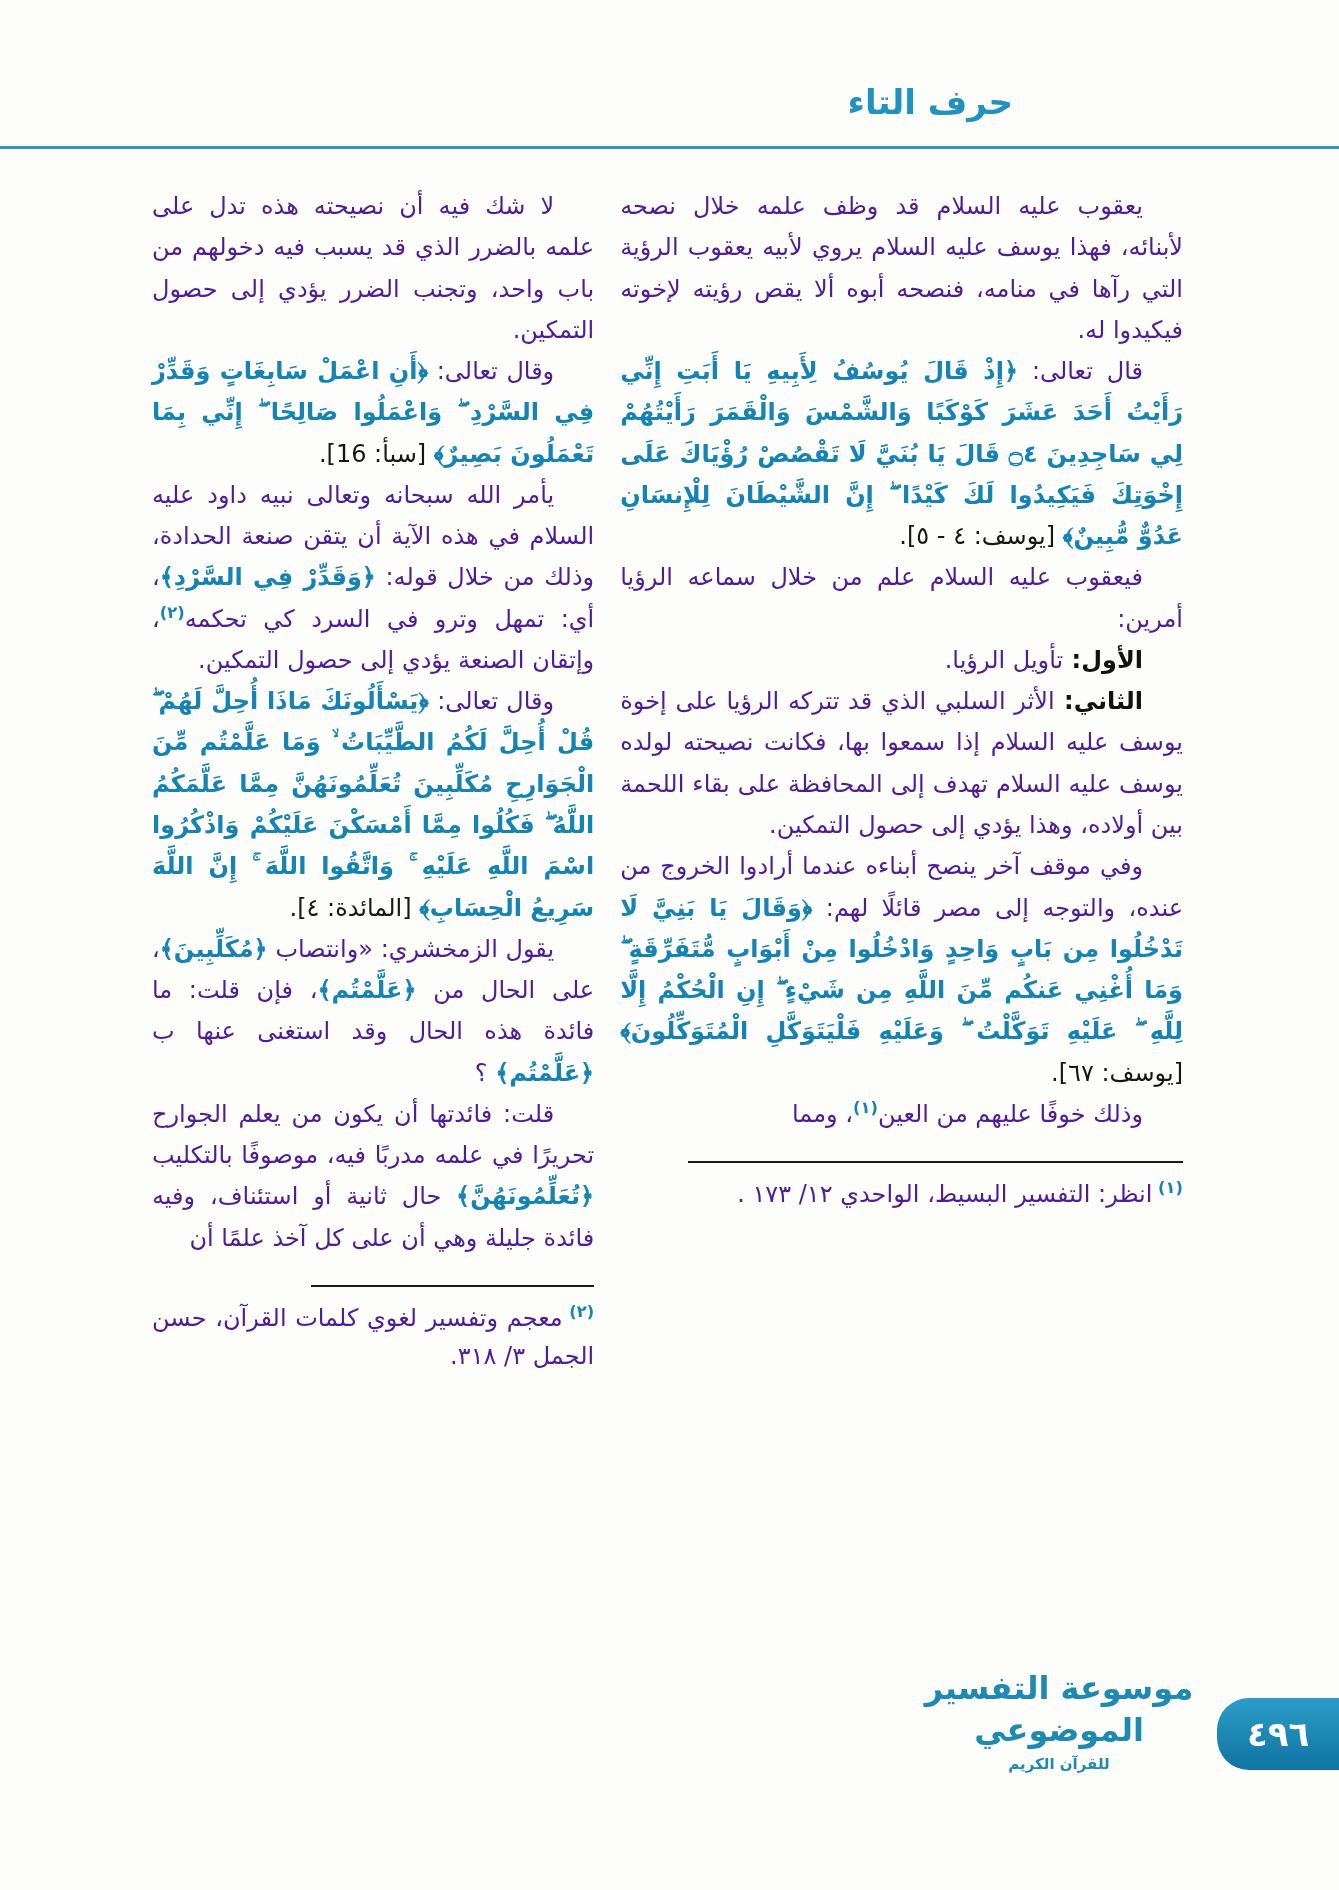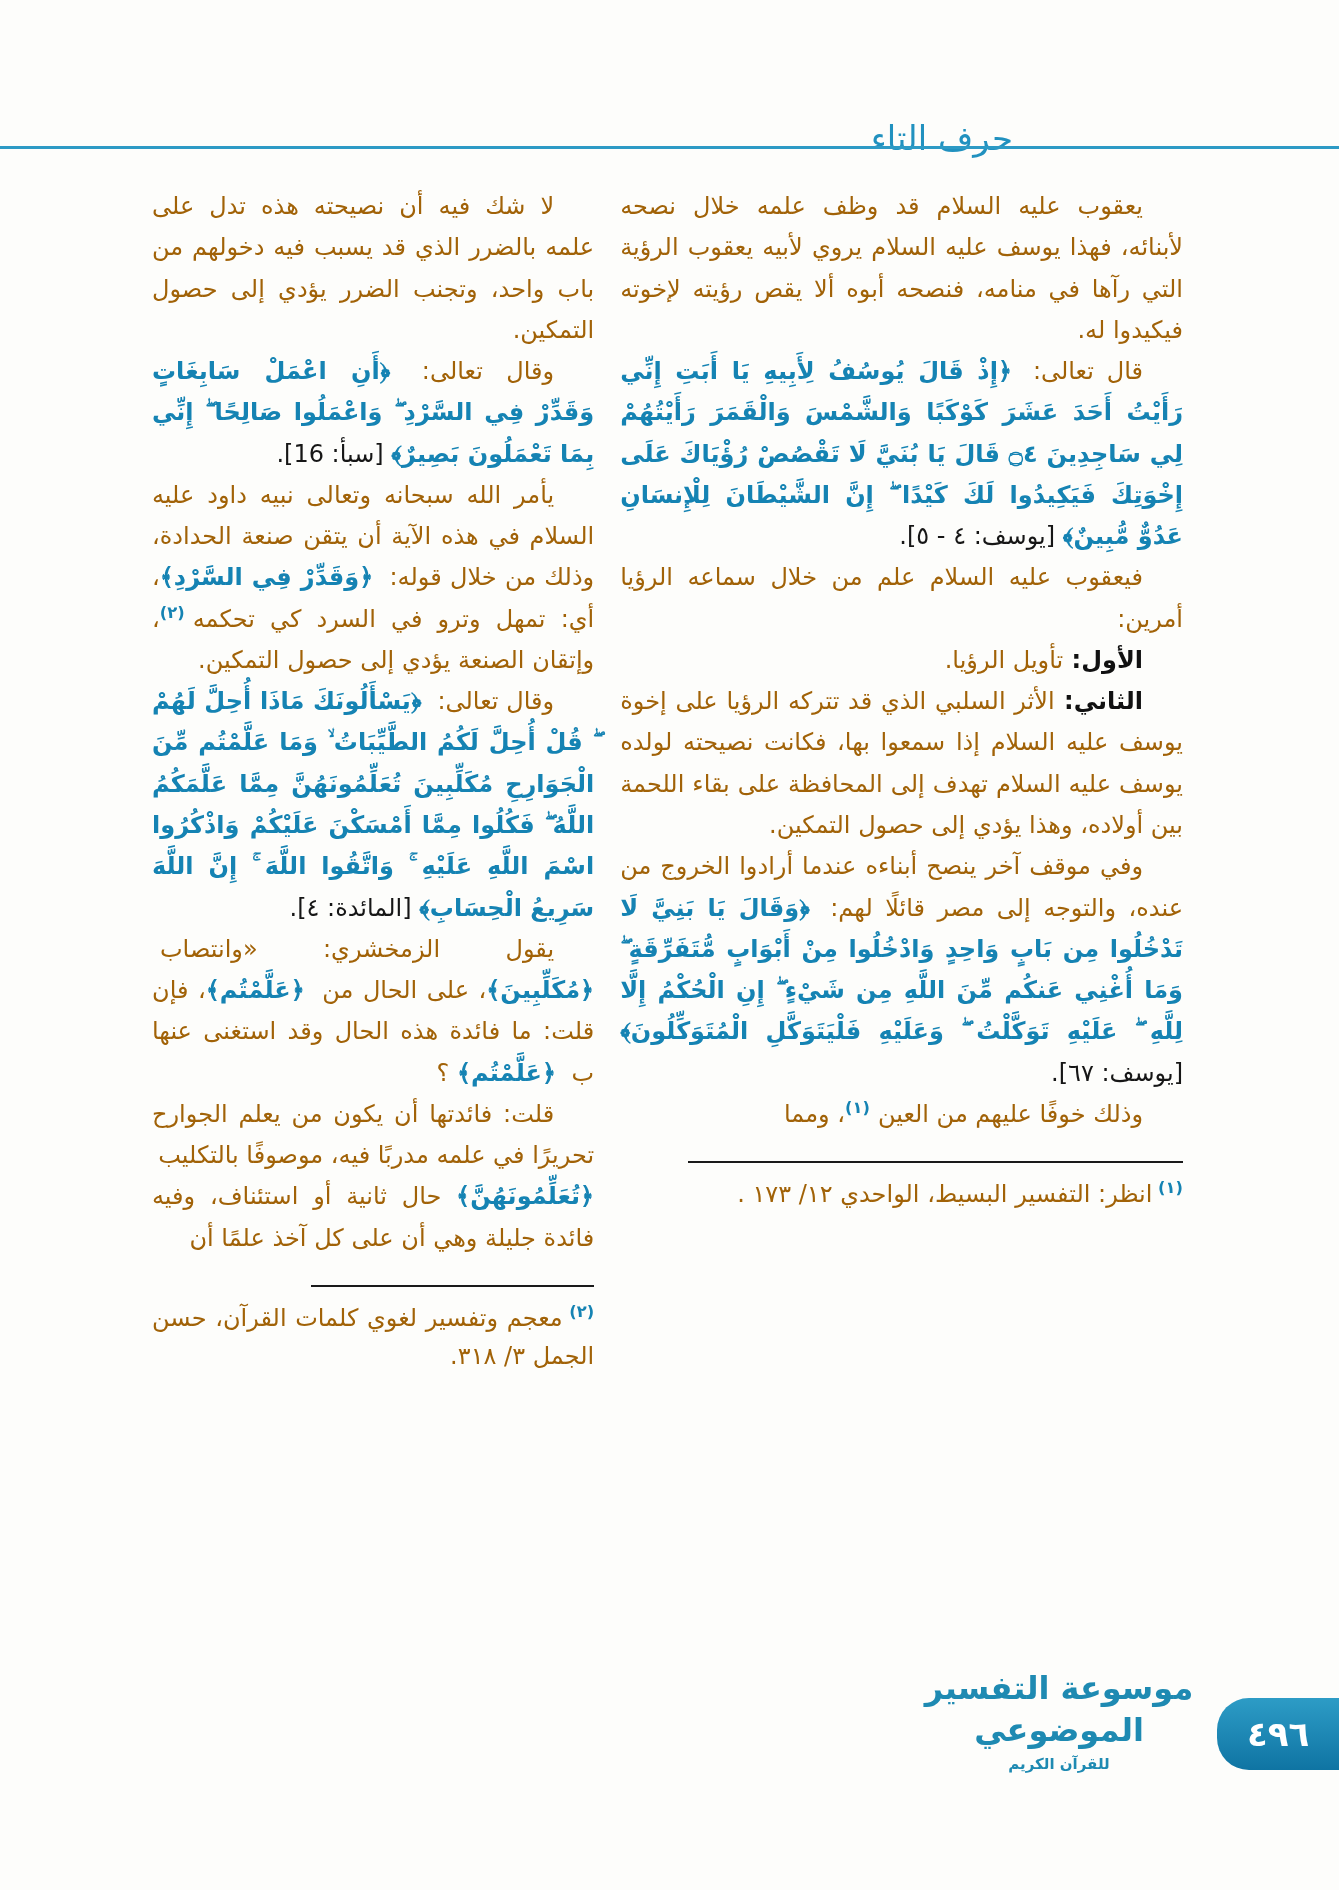--- a/index.html
+++ b/index.html
@@ -8,39 +8,38 @@
     width: 1339px; height: 1890px;
     position: relative;
     overflow: hidden;
     direction: rtl;
     font-family: "DejaVu Sans", sans-serif;
     color: #161616;
     background: #fdfdfb;
   }
   .header-title {
     position: absolute; top: 82px; right: 326px;
-    font-size: 34px; font-weight: normal;
+    font-size: 34px; font-weight: bold;
     color: #2191bf;
     letter-spacing: 1px;
-    margin-top: 36px;
   }
   .header-rule {
     position: absolute; top: 146px; left: 0;
     width: 100%; height: 3px;
     background: #2d9ac5;
   }
   .content {
     position: absolute; top: 186px; right: 156px; left: 152px;
     display: flex; gap: 26px; align-items: flex-start;
   }
   .col { font-size: 24px; line-height: 1.72; text-align: justify; }
   .col-first  { width: 56%; }
   .col-second { width: 44%; }
   .para { text-indent: 40px; margin: 0; }
-  .seg-text  { color: #a16207; margin-left: 8px; }
+  .seg-text  { color: #4c1d95; }
   .seg-ref   { color: #161616; }
   .seg-bold  { font-weight: bold; color: #111; }
   .seg-quran { color: #1583b3; font-weight: bold; }
   .seg-fnref { color: #1583b3; font-size: 0.68em; vertical-align: super; font-weight: bold; }
   .footnote { margin-top: 26px; font-size: 24px; line-height: 1.6; }
   .fn-rule {
     height: 2px; background: #1a1a1a;
     margin-left: auto; margin-right: 0; margin-bottom: 12px;
   }
   .fn-rule-right { width: 88%; }

